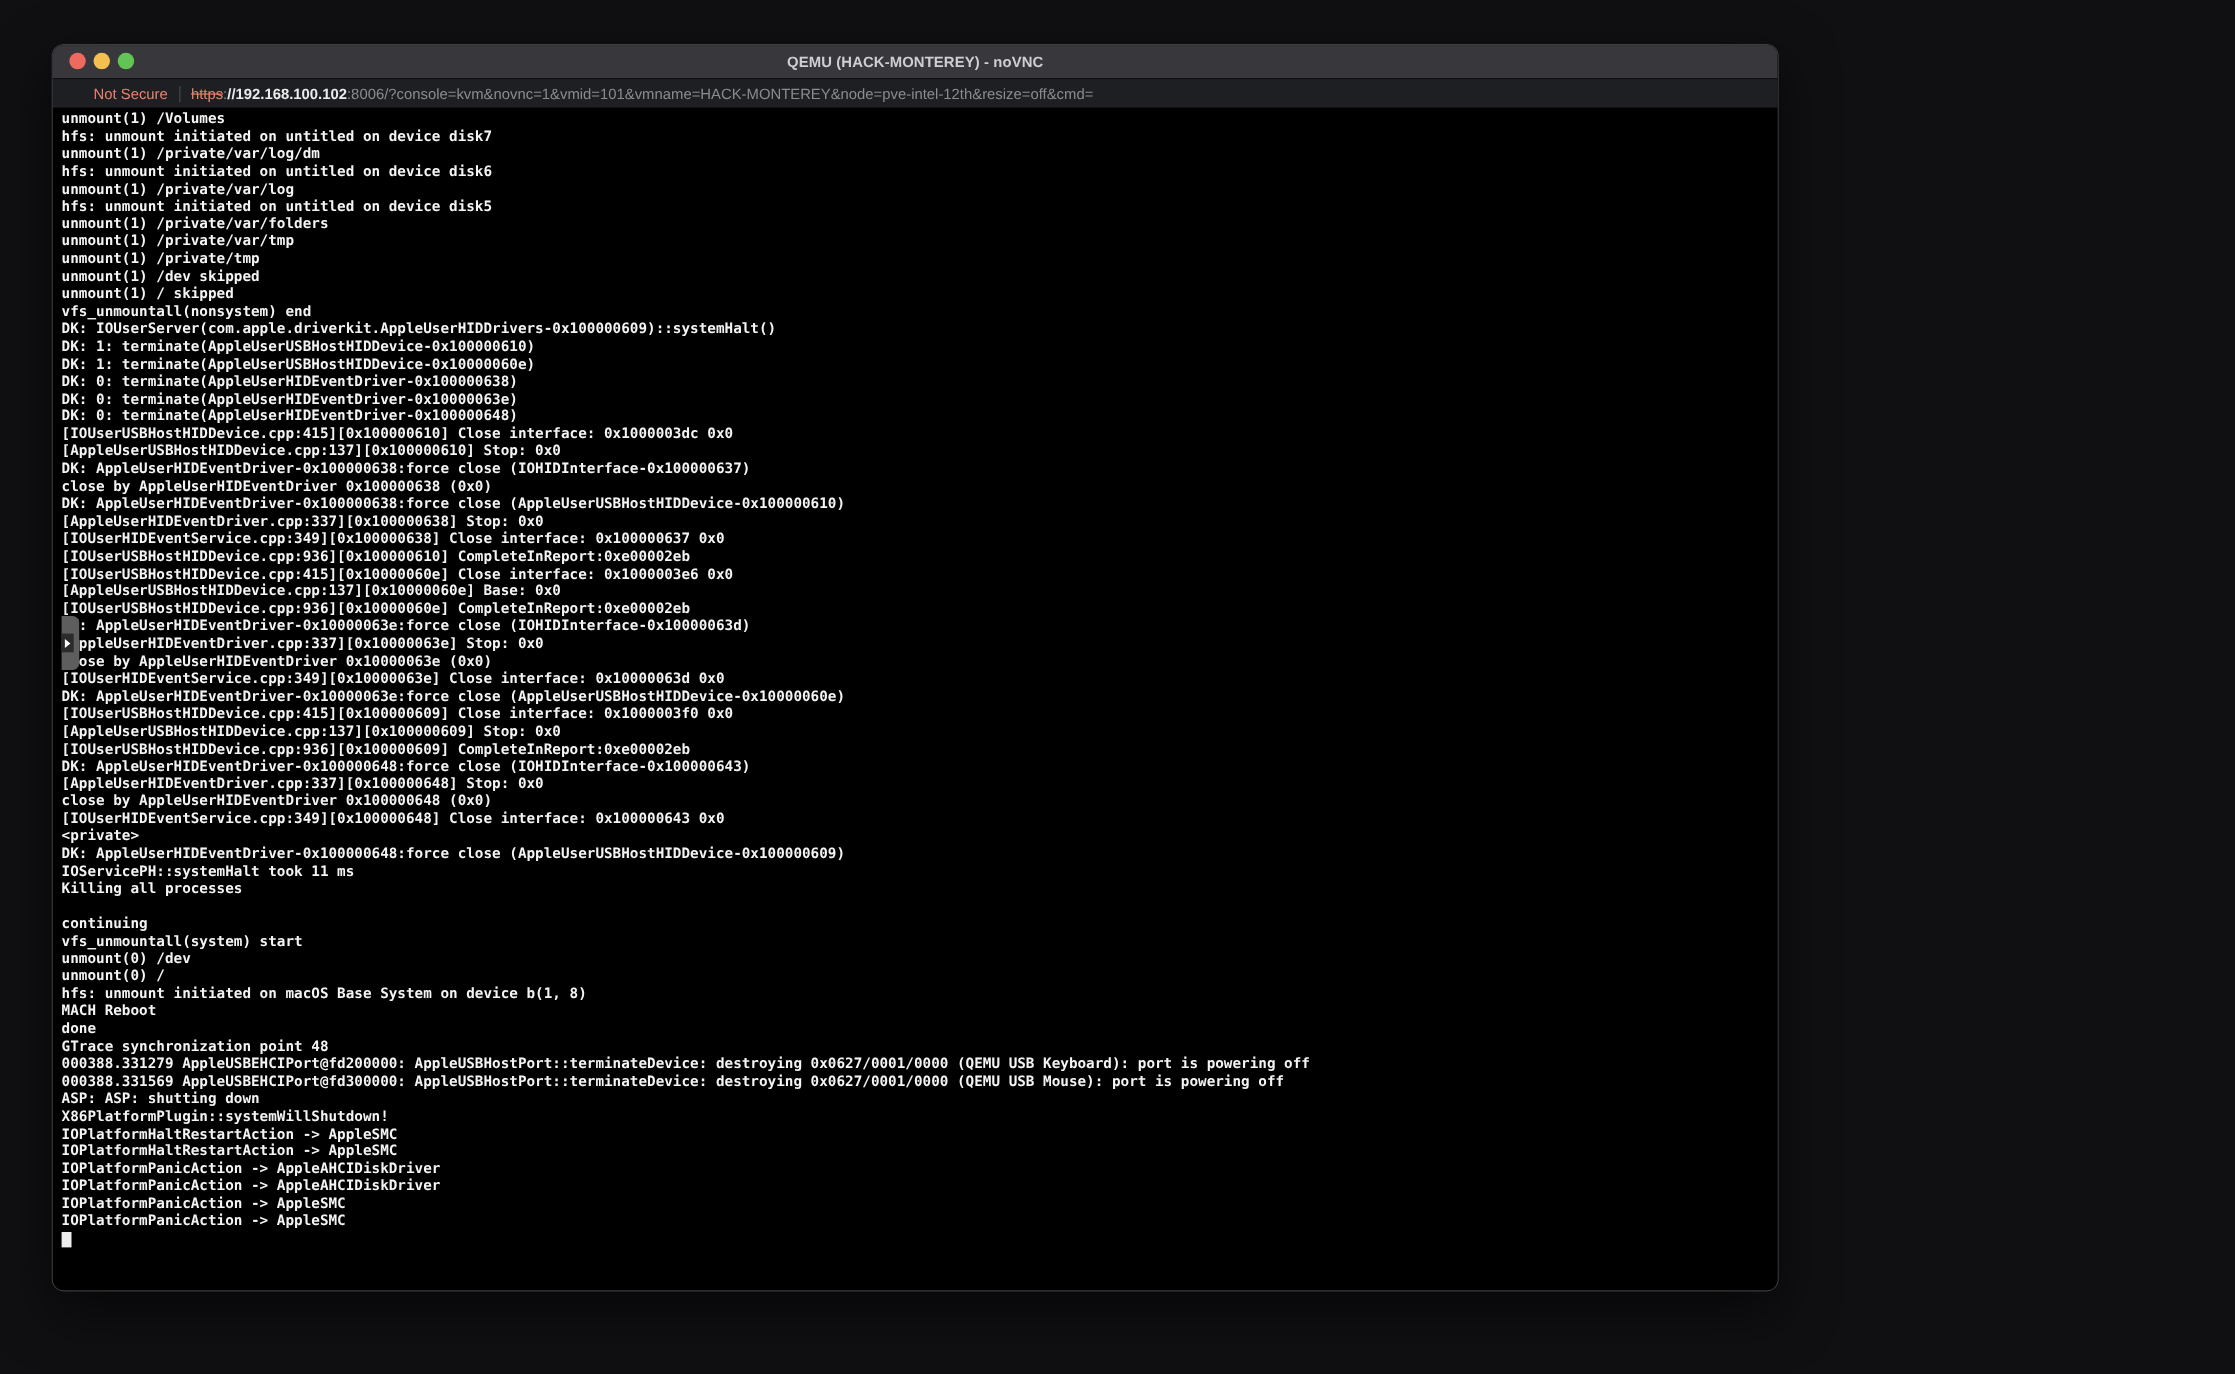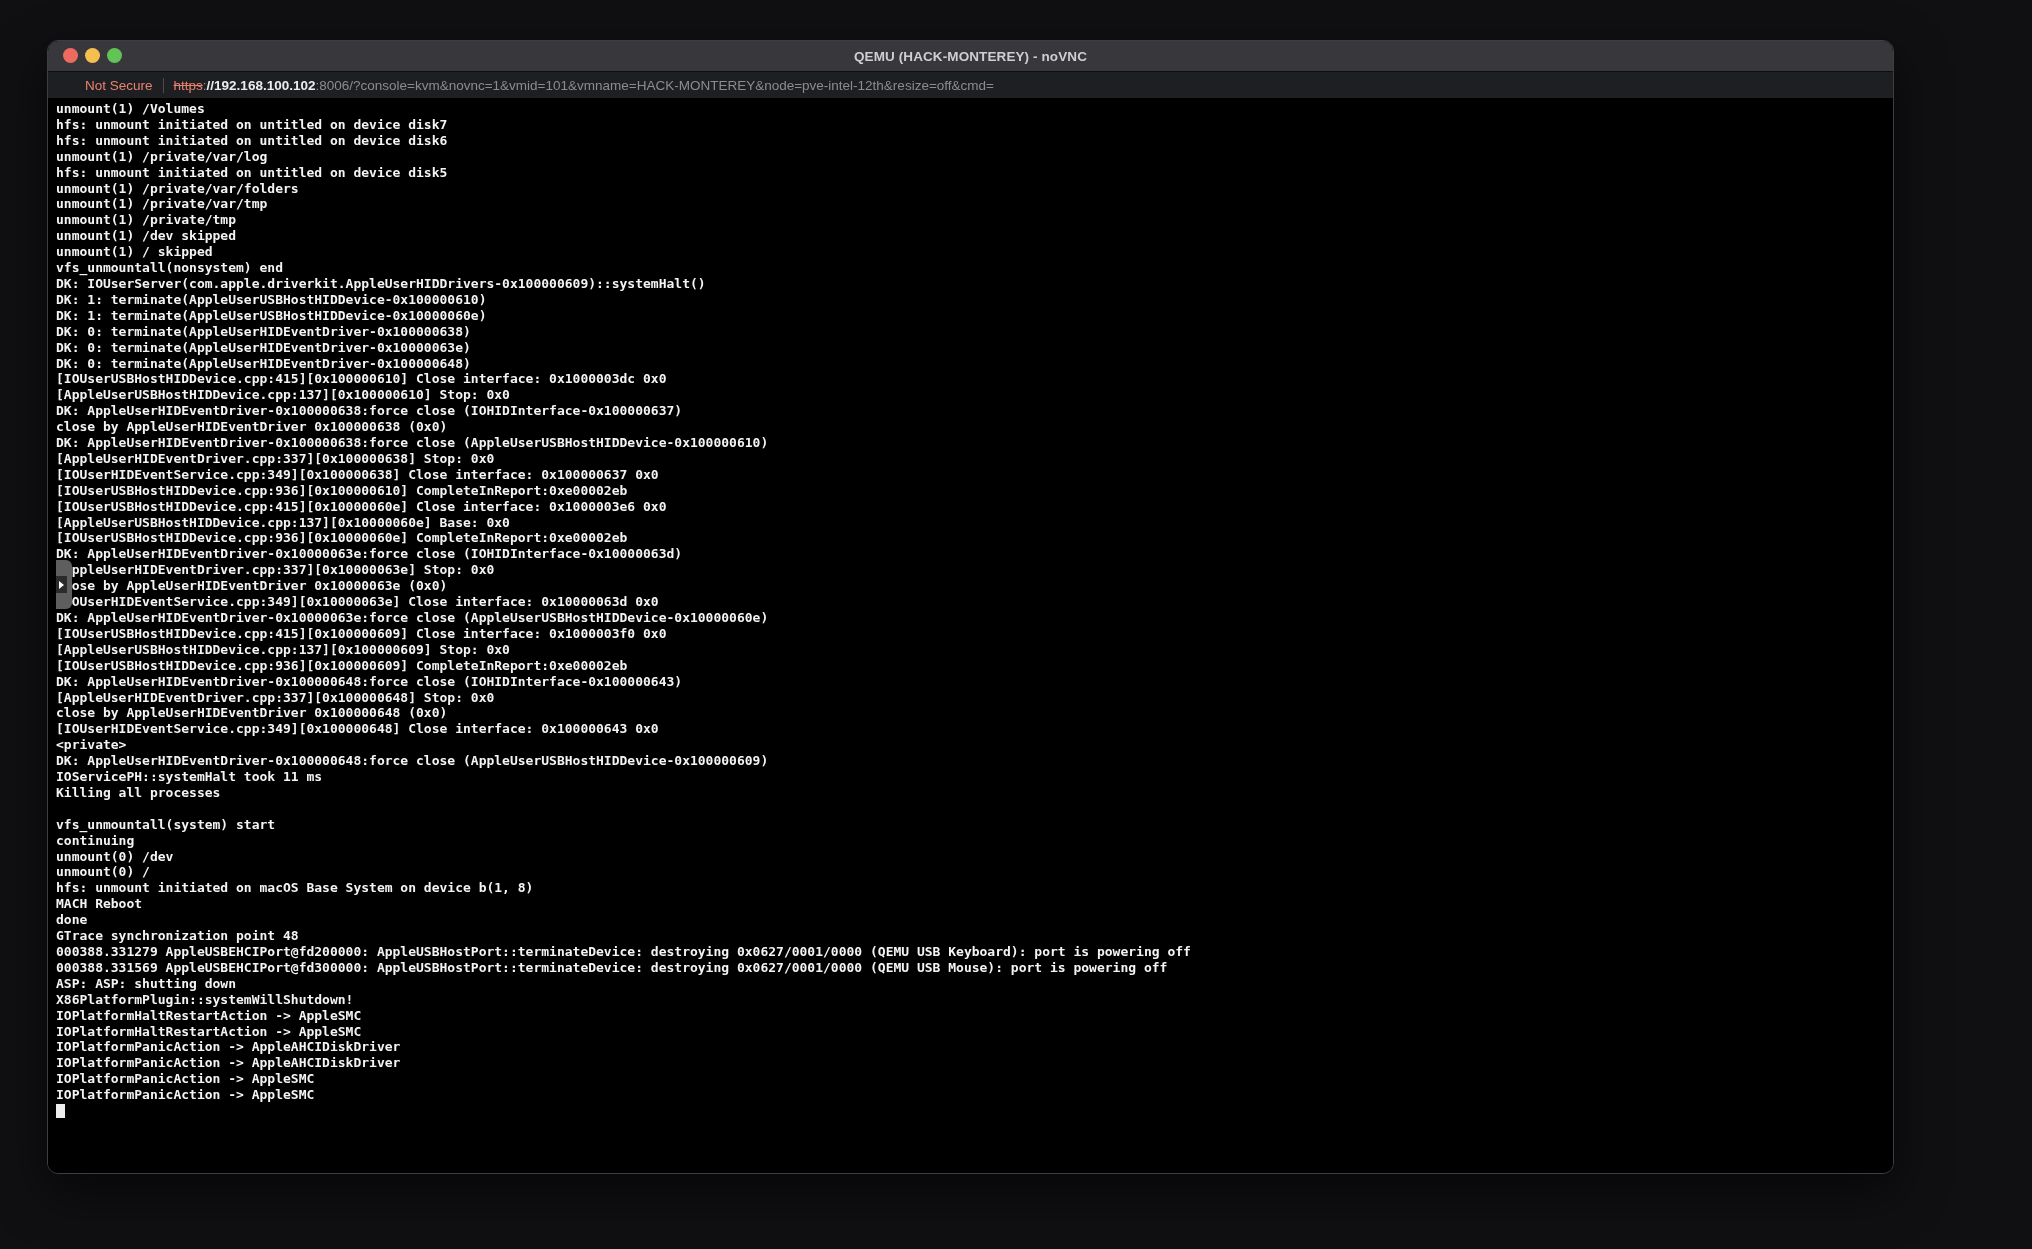--- a/index.html
+++ b/index.html
@@ -1,21 +1,21 @@
 <!DOCTYPE html>
 <html><head>
 <meta charset="utf-8">
 <style>
   * { margin: 0; padding: 0; box-sizing: border-box; }
   html, body { width: 2032px; height: 1249px; overflow: hidden; }
   body { background: #101013; font-family: "Liberation Sans", sans-serif; }
 
   .window {
     position: absolute; left: 47px; top: 40px;
-    width: 1847px; height: 1134px;
+    width: 1570px; height: 1134px;
     background: #000;
     border: 1px solid #3e3e41;
     border-radius: 11px;
     overflow: hidden;
     box-shadow: 0 18px 50px rgba(0,0,0,.6);
   }
 
   
   .titlebar {
     position: relative; height: 30px;
@@ -113,20 +113,21 @@
     </span>
     <span class="not-secure">Not Secure</span>
     <span class="divider"></span>
     <span class="url-scheme">https</span><span class="url-colon">:</span><span class="url-host">//192.168.100.102</span><span class="url-rest">:8006/?console=kvm&amp;novnc=1&amp;vmid=101&amp;vmname=HACK-MONTEREY&amp;node=pve-intel-12th&amp;resize=off&amp;cmd=</span>
   </div>
 
   <div class="console">
     <div>
         <div class="console-line">unmount(1) /Volumes</div>
         <div class="console-line">hfs: unmount initiated on untitled on device disk7</div>
+        <div class="console-line">unmount(1) /private/var/log/dm</div>
         <div class="console-line">hfs: unmount initiated on untitled on device disk6</div>
         <div class="console-line">unmount(1) /private/var/log</div>
         <div class="console-line">hfs: unmount initiated on untitled on device disk5</div>
         <div class="console-line">unmount(1) /private/var/folders</div>
         <div class="console-line">unmount(1) /private/var/tmp</div>
         <div class="console-line">unmount(1) /private/tmp</div>
         <div class="console-line">unmount(1) /dev skipped</div>
         <div class="console-line">unmount(1) / skipped</div>
         <div class="console-line">vfs_unmountall(nonsystem) end</div>
         <div class="console-line">DK: IOUserServer(com.apple.driverkit.AppleUserHIDDrivers-0x100000609)::systemHalt()</div>
@@ -156,22 +157,22 @@
         <div class="console-line">[IOUserUSBHostHIDDevice.cpp:936][0x100000609] CompleteInReport:0xe00002eb</div>
         <div class="console-line">DK: AppleUserHIDEventDriver-0x100000648:force close (IOHIDInterface-0x100000643)</div>
         <div class="console-line">[AppleUserHIDEventDriver.cpp:337][0x100000648] Stop: 0x0</div>
         <div class="console-line">close by AppleUserHIDEventDriver 0x100000648 (0x0)</div>
         <div class="console-line">[IOUserHIDEventService.cpp:349][0x100000648] Close interface: 0x100000643 0x0</div>
         <div class="console-line">&lt;private&gt;</div>
         <div class="console-line">DK: AppleUserHIDEventDriver-0x100000648:force close (AppleUserUSBHostHIDDevice-0x100000609)</div>
         <div class="console-line">IOServicePH::systemHalt took 11 ms</div>
         <div class="console-line">Killing all processes</div>
         <div class="console-line"></div>
+        <div class="console-line">continuing</div>
         <div class="console-line">vfs_unmountall(system) start</div>
-        <div class="console-line">continuing</div>
         <div class="console-line">unmount(0) /dev</div>
         <div class="console-line">unmount(0) /</div>
         <div class="console-line">hfs: unmount initiated on macOS Base System on device b(1, 8)</div>
         <div class="console-line">MACH Reboot</div>
         <div class="console-line">done</div>
         <div class="console-line">GTrace synchronization point 48</div>
         <div class="console-line">000388.331279 AppleUSBEHCIPort@fd200000: AppleUSBHostPort::terminateDevice: destroying 0x0627/0001/0000 (QEMU USB Keyboard): port is powering off</div>
         <div class="console-line">000388.331569 AppleUSBEHCIPort@fd300000: AppleUSBHostPort::terminateDevice: destroying 0x0627/0001/0000 (QEMU USB Mouse): port is powering off</div>
         <div class="console-line">ASP: ASP: shutting down</div>
         <div class="console-line">X86PlatformPlugin::systemWillShutdown!</div>

